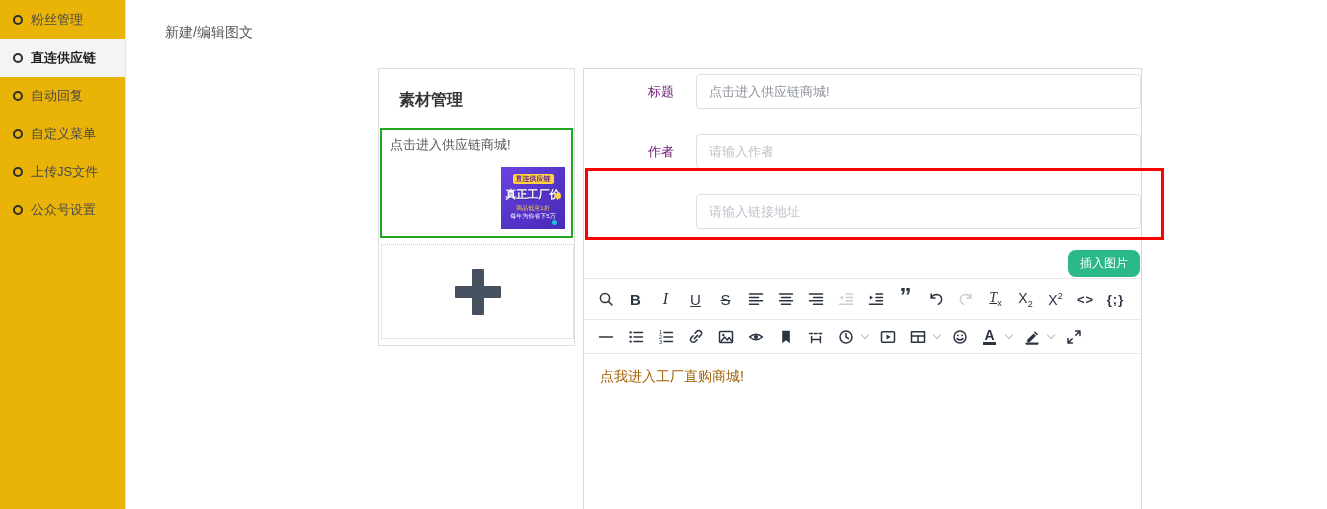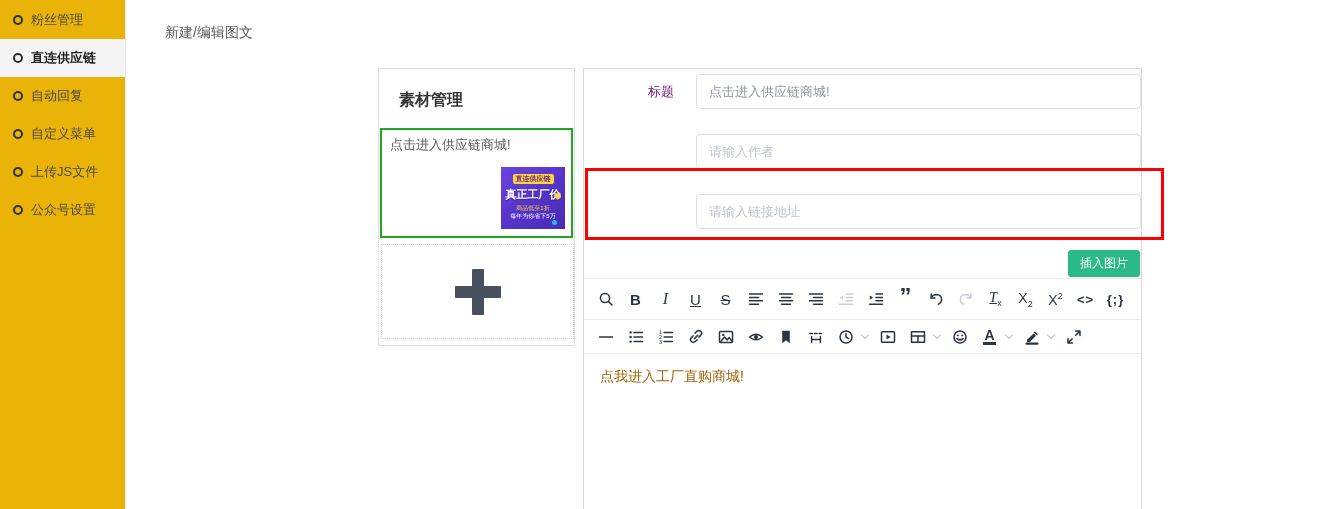--- a/index.html
+++ b/index.html
@@ -56,21 +56,21 @@
   .form-row input::placeholder { color:#c0c4cc; }
   .row-title  { top:5px; }
   .row-author { top:65px; }
   .row-link   { top:125px; }
 
   .annotation-box { position:absolute; left:585px; top:168px; width:579px; height:72px;
                     border:3px solid #fe0000; z-index:6; pointer-events:none; }
 
   .insert-img-btn { position:absolute; right:1px; top:181px; width:72px; height:27px;
                     background:#2cb98a; color:#fff; font-size:12px; border:none;
-                    border-radius:3px; cursor:pointer; font-family:inherit; }
+                    border-radius:8px; cursor:pointer; font-family:inherit; }
 
   .toolbar { position:absolute; left:0; width:100%; display:flex; align-items:center;
              padding-left:11px; border-top:1px solid #e8e8eb; background:#fff; }
   .toolbar.r1 { top:209px; height:41px; }
   .toolbar.r2 { top:250px; height:35px; border-bottom:1px solid #e8e8eb; }
   .tb-btn { display:flex; align-items:center; justify-content:center; min-width:21px; height:26px;
             margin-right:9px; border:none; background:transparent; color:#2b3440;
             font-size:15px; cursor:pointer; font-family:inherit; padding:0 1px; }
   .tb-btn.disabled { color:#c8cdd6; }
   .tb-btn svg { display:block; }
@@ -143,20 +143,21 @@
   </div>
 
   <div class="editor-panel">
 
     <div class="form-row row-title">
       <span class="flabel">标题</span>
       <input type="text" value="点击进入供应链商城!" style="">
     </div>
 
     <div class="form-row row-author">
+      <span class="flabel">作者</span>
       <input type="text" placeholder="请输入作者" style="">
     </div>
 
     <div class="form-row row-link">
       <input type="text" placeholder="请输入链接地址" style="">
     </div>
 
     <button class="insert-img-btn">插入图片</button>
 
     <div class="toolbar r1">

